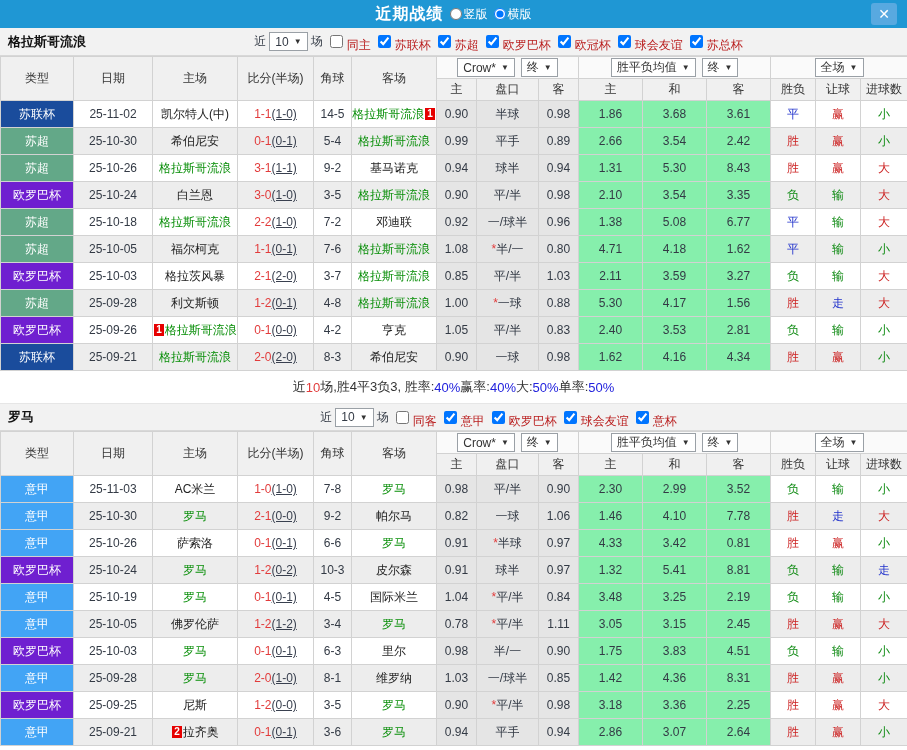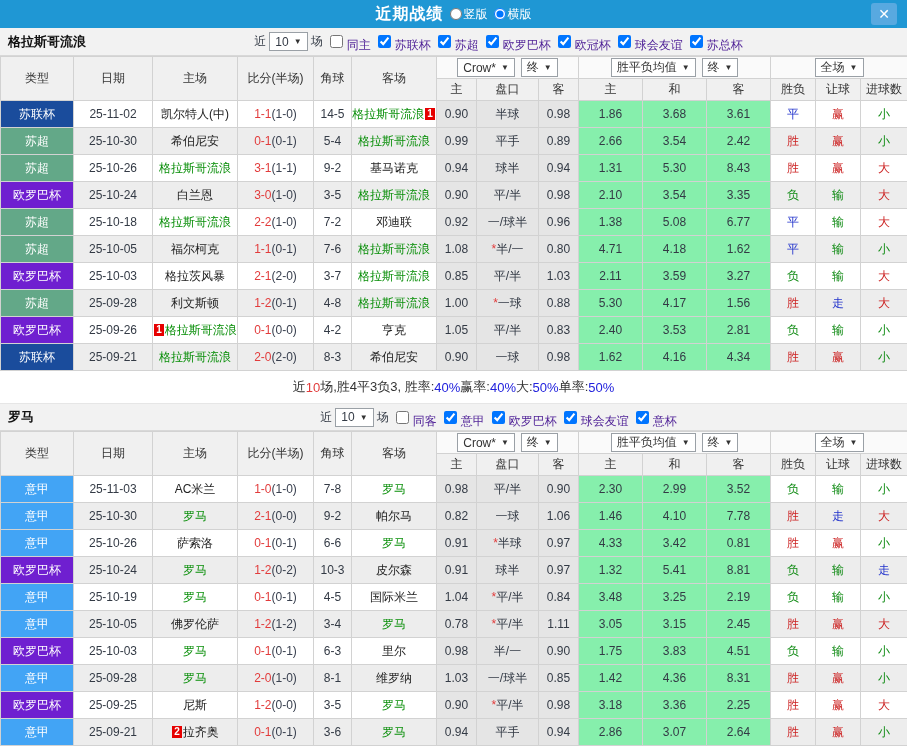--- a/index.html
+++ b/index.html
@@ -29,37 +29,37 @@
     display:flex; align-items:center; font-size:12px;
   }
   .secbar .team { position:absolute; left:8px; font-weight:bold; font-size:13px; color:#111; }
   .secbar .controls { margin:0 auto; display:flex; align-items:center; gap:3px; padding-left:90px; }
   .fsel {
     display:inline-flex; align-items:center; gap:5px; background:#fff;
     border:1px solid #9aa0a6; padding:1px 5px; height:19px; font-size:12px; cursor:pointer;
   }
   .fsel .ar { font-size:8px; color:#333; font-style:normal; }
   .secbar input[type=checkbox]{ width:13px; height:13px; margin:0 1px 0 4px; }
-  .secbar .cblabel { color:#4c1d95;margin-top:8px; }
+  .secbar .cblabel { color:#b91c1c;margin-top:8px; }
   
   table { border-collapse:collapse; table-layout:fixed; width:907px; font-size:12px; }
   th, td { border:1px solid #D2D2D2; text-align:center; overflow:hidden; white-space:nowrap; }
   thead th { background:#F0F0F0; font-weight:normal; color:#333; height:22px; }
   thead th.selhead { background:#FAFAFA; }
   thead .selwrap { display:flex; justify-content:center; gap:6px; align-items:center; }
   .t1 tbody td { height:27px; }
   .t2 tbody td { height:27px; }
   tbody tr:nth-child(even) td.plain { background:#EDEDED; }
   td.hc  { background:#e5e5e5; }
   td.avg { background:#86efac; }
   td.league { color:#fff; }
   .self  { color:#0A8F0A; }
   .opp   { color:#222; }
   .ft    { color:#E23B3B; }
-  .ht    { color:#39404f; }
+  .ht    { color:#39404f;text-decoration:underline; }
   .star  { color:#E23B3B; }
   .rank {
     display:inline-block; background:#E60000; color:#fff; font-size:10px; line-height:12px;
     padding:0 2px; font-weight:bold; vertical-align:middle; margin:0 1px;
   }
   .res-red   { color:#CC2222; }
   .res-green { color:#0E8A12; }
   .res-blue  { color:#2233CC; }
   
   .summary {

